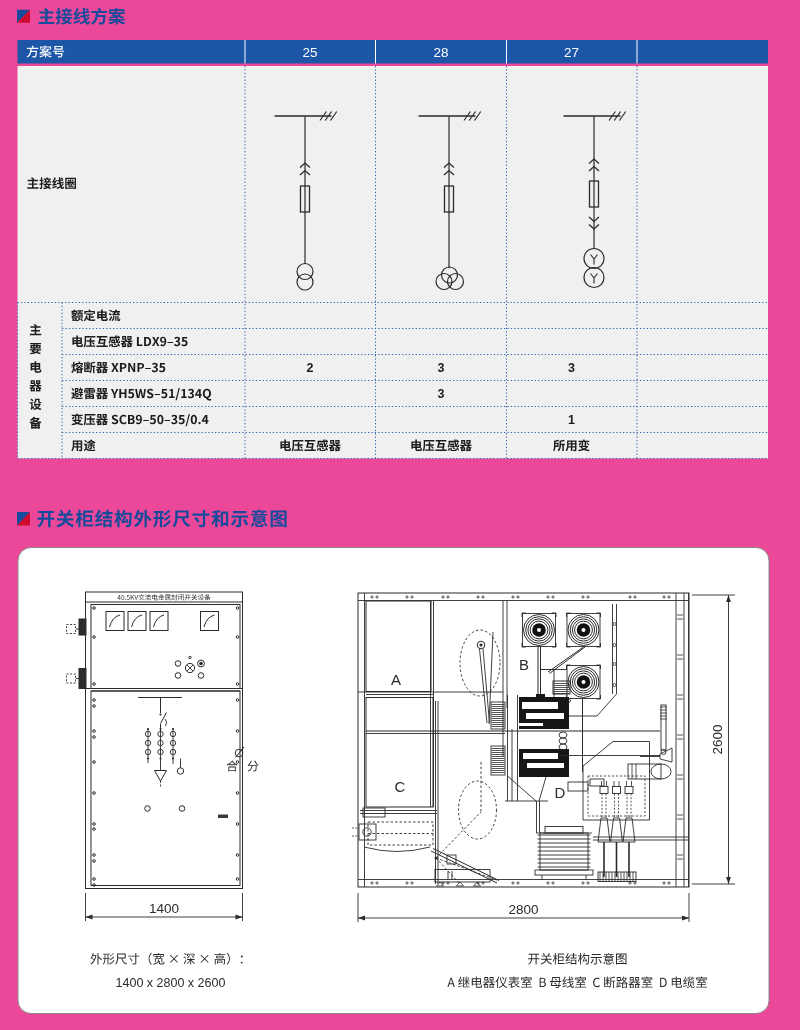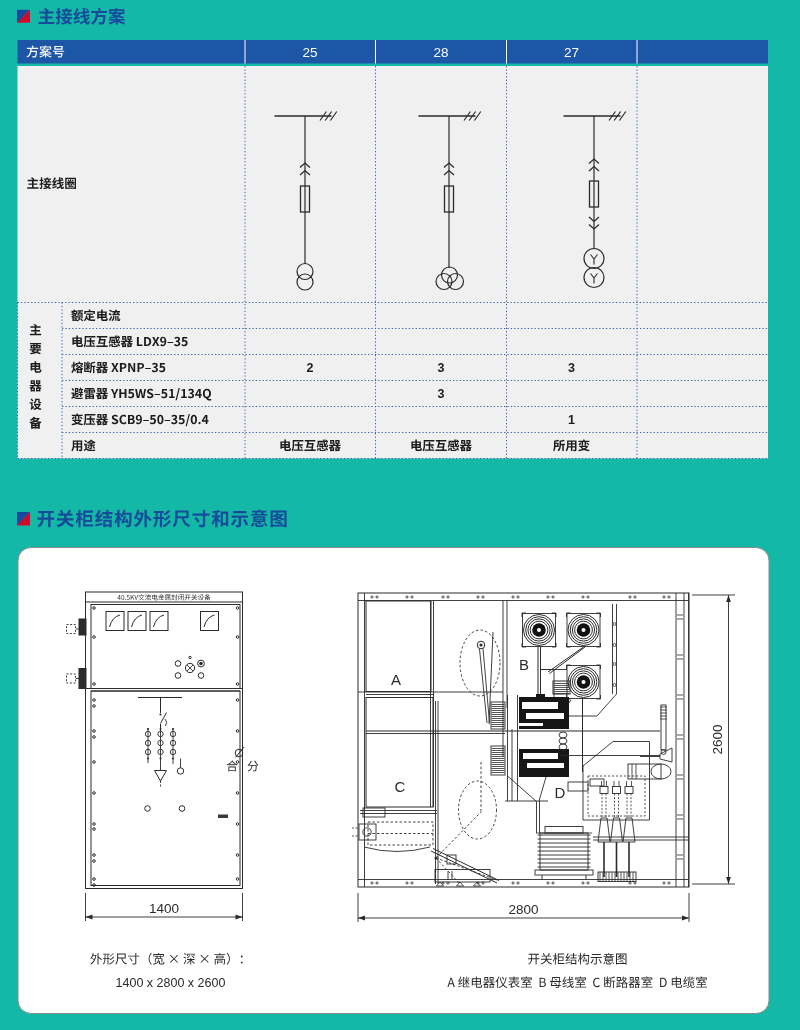--- a/index.html
+++ b/index.html
@@ -1,16 +1,16 @@
 <!DOCTYPE html>
 <html><head>
 <meta charset="utf-8">
 <style>
 html,body{margin:0;padding:0;background:#ffffff;}
-#page{position:relative;width:800px;height:1030px;background:#14b8a6;overflow:hidden;}
+#page{position:relative;width:800px;height:1030px;background:#ec4899;overflow:hidden;}
 svg{display:block;}
 </style>
 </head>
 <body>
 <div id="page">
 <svg width="800" height="1030" viewBox="0 0 800 1030" xmlns="http://www.w3.org/2000/svg">
 <g>
         <path d="M17 9.7h13L17 22.7z" fill="#164a9a"></path>
         <path d="M30 9.7v13H17z" fill="#cf0a2c"></path>
       </g>

